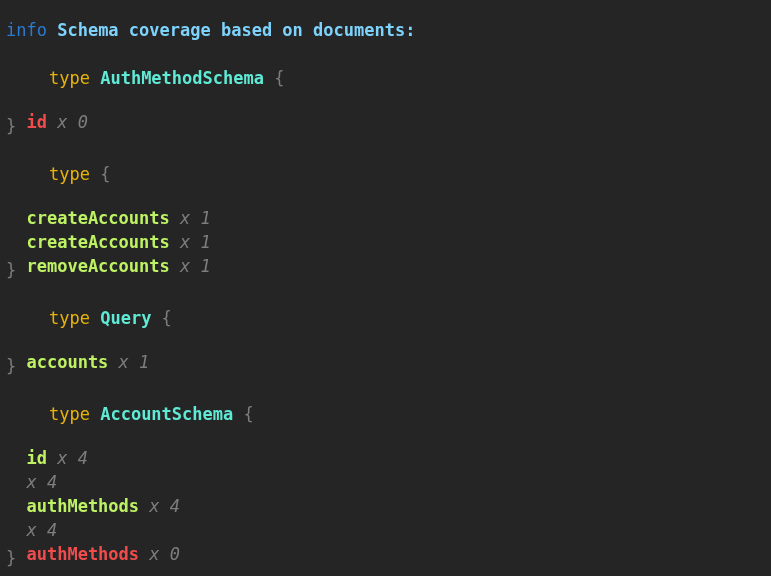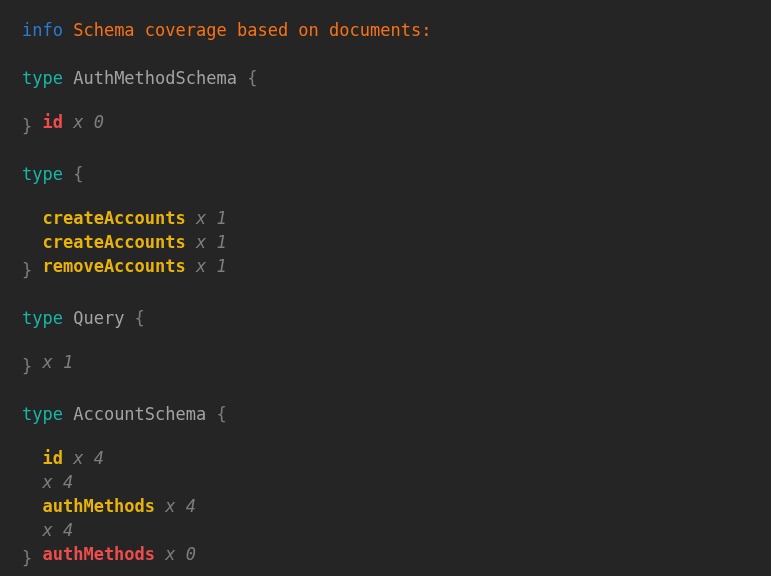--- a/index.html
+++ b/index.html
@@ -6,42 +6,42 @@
   body {
     width: 771px;
     height: 576px;
     background: #252526;
     overflow: hidden;
   }
   .terminal {
     box-sizing: border-box;
     width: 771px;
     height: 416px;
-    padding: 18px 10px 0 22px;
+    padding: 18px 10px 0 6px;
     font-family: "DejaVu Sans Mono", "Liberation Mono", monospace;
     font-size: 17px;
     line-height: 24px;
   }
   .line {
     display: flex;
     gap: 1ch;
     align-items: baseline;
     white-space: pre;
     height: 24px;
   }
   .block { margin-top: 24px; }
-  .kw     { color: #14b8a6; }
+  .kw     { color: #eab308; margin-left: 43px; }
   .brace  { color: #7d7d7d; }
   .times  { color: #7d7d7d; font-style: italic; margin-top: 20px; }
-  .tname  { color: #a3a3a3; font-weight: normal; }
-  .fname  { color: #eab308; font-weight: bold; }
+  .tname  { color: #5eead4; font-weight: bold; }
+  .fname  { color: #bef264; font-weight: bold; }
   .fname.uncovered { color: #f14c4c; }
   .field  { padding-left: 2ch; }
   .info-label { color: #2a7bd2; }
-  .msg    { color: #f97316; }
+  .msg    { color: #7dd3fc; font-weight: bold; }
 </style>
 </head>
 <body>
 
 <div class="terminal">
 
   <div class="line"><span class="info-label">info</span><span class="msg">Schema coverage based on documents:</span></div>
 
   <div class="block">
     <div class="line"><span class="kw">type</span><span class="tname">AuthMethodSchema</span><span class="brace">{</span></div>
@@ -52,21 +52,21 @@
   <div class="block">
     <div class="line"><span class="kw">type</span><span class="brace">{</span></div>
     <div class="line field"><span class="fname">createAccounts</span><span class="times">x 1</span></div>
     <div class="line field"><span class="fname">createAccounts</span><span class="times">x 1</span></div>
     <div class="line field"><span class="fname">removeAccounts</span><span class="times">x 1</span></div>
     <div class="line"><span class="brace">}</span></div>
   </div>
 
   <div class="block">
     <div class="line"><span class="kw">type</span><span class="tname">Query</span><span class="brace">{</span></div>
-    <div class="line field"><span class="times">x 1</span></div>
+    <div class="line field"><span class="fname">accounts</span><span class="times">x 1</span></div>
     <div class="line"><span class="brace">}</span></div>
   </div>
 
   <div class="block">
     <div class="line"><span class="kw">type</span><span class="tname">AccountSchema</span><span class="brace">{</span></div>
     <div class="line field"><span class="fname">id</span><span class="times">x 4</span></div>
     <div class="line field"><span class="times">x 4</span></div>
     <div class="line field"><span class="fname">authMethods</span><span class="times">x 4</span></div>
     <div class="line field"><span class="times">x 4</span></div>
     <div class="line field"><span class="fname uncovered">authMethods</span><span class="times">x 0</span></div>

